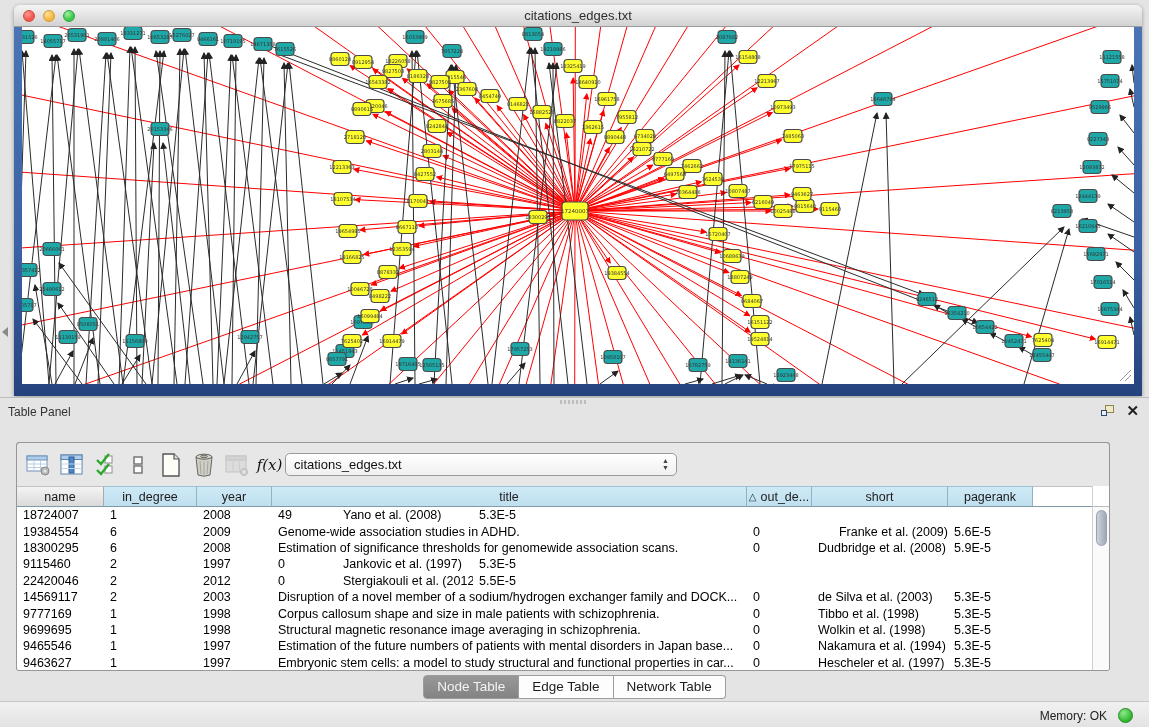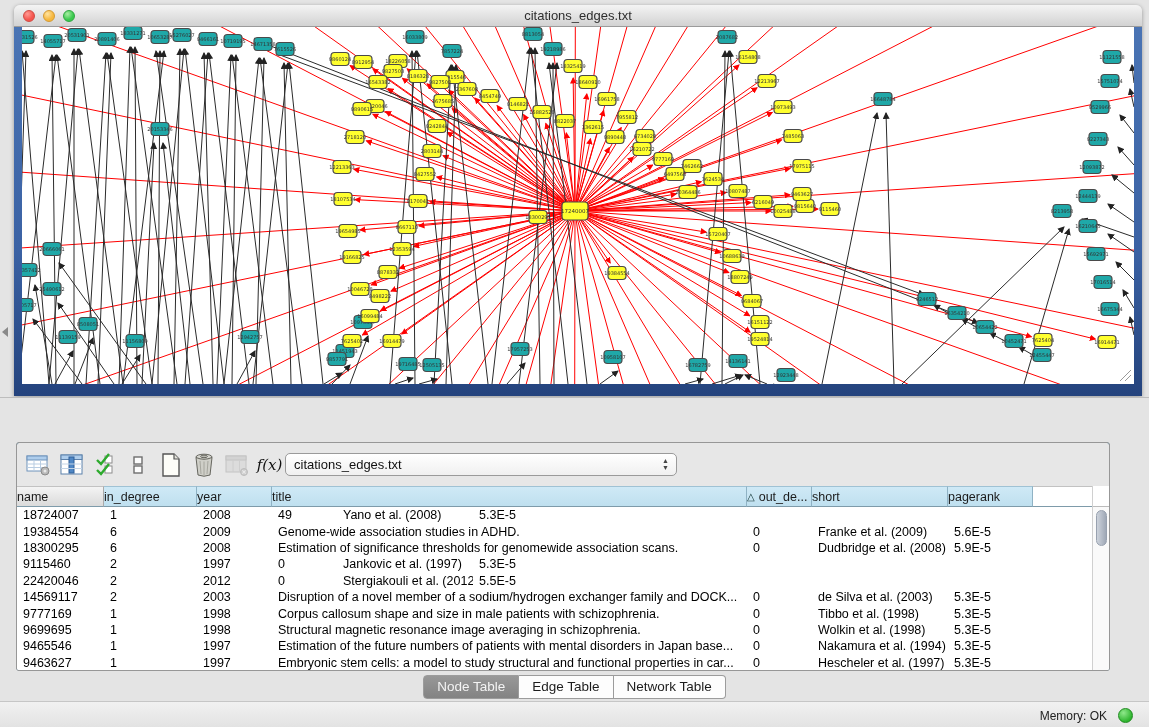--- a/index.html
+++ b/index.html
@@ -48,21 +48,21 @@
   #table-combo { position:absolute; left:268px; top:10px; width:392px; height:23px;
     border:1px solid #9a9a9a; border-radius:5px; background:linear-gradient(#ffffff,#f0f0f0);
     display:flex; align-items:center; padding:0 8px; font-size:13px; color:#111; }
   #combo-steppers { position:absolute; right:7px; top:3px; display:flex; flex-direction:column; line-height:7px; }
   #combo-steppers span { font-size:7px; color:#444; }
 
   
   #data-table { position:absolute; left:0; top:43px; width:1092px; height:186px; background:#fff; font-size:12.5px; }
   #thead { display:flex; height:21px; }
   .th { background:linear-gradient(#cfe9f6,#bfe0ef); border-right:1px solid #8fb2c4; border-bottom:1px solid #7e9baa;
-    border-top:1px solid #9fc2d4; display:flex; align-items:center; justify-content:flex-start;
+    border-top:1px solid #9fc2d4; display:flex; align-items:center; justify-content:center;
     font-size:12.5px; color:#1b1b1b; overflow:hidden; white-space:nowrap; }
   .th.gray { background:linear-gradient(#f4f4f4,#dadada); border-right:1px solid #aaa; border-top:1px solid #c2c2c2;}
   .th.filler { background:#fff; border-right:none; border-top:1px solid #c2c2c2; }
   .sort-tri { font-size:10px; margin-right:4px; color:#133; }
   #tbody .tr { display:flex; height:16.4px; align-items:center; background:#fff; }
   .td { overflow:hidden; white-space:nowrap; padding-left:6px; color:#000; }
   
   #vscroll { position:absolute; right:0; top:43px; width:17px; height:186px;
     background:#fafafa; border-left:1px solid #d0d0d0; }
   #vscroll .corner { height:21px; background:#ffffff; border-bottom:1px solid #bbb; }
@@ -798,20 +798,29 @@
           <line x1="1103" y1="354" x2="1109" y2="348"></line>
         </g>
       </svg>
     </div>
   </div>
 </div>
 
 <div id="side-collapse"></div>
 
 <div id="table-panel">
+  <div id="panel-titlebar">
+    <div id="panel-grip"></div>
+    <span id="panel-title">Table Panel</span>
+    <span id="float-btn">
+        <span class="sq1"></span>
+        <span class="sq2"></span>
+      </span>
+    <span id="close-btn">✕</span>
+  </div>
 
   <div id="panel-box">
     <div id="toolbar">
       <span class="tb-icon">
         <svg width="26" height="24" viewBox="0 0 26 24">
             <rect x="1" y="3" width="20" height="15" fill="#fff" stroke="#6f93bb"></rect>
             <rect x="1" y="3" width="20" height="4" fill="#aecdec" stroke="#6f93bb"></rect>
             <line x1="1" y1="11" x2="21" y2="11" stroke="#b9cde2"></line>
             <line x1="1" y1="14.5" x2="21" y2="14.5" stroke="#b9cde2"></line>
             <line x1="8" y1="7" x2="8" y2="18" stroke="#b9cde2"></line>
@@ -916,21 +925,21 @@
             <div class="td" style="width: 136px;">Yano et al. (2008)</div>
             <div class="td" style="width: 85px;">5.3E-5</div>
             <div class="td" style="width: 76px;"></div>
           </div>
           <div class="tr">
             <div class="td" style="width: 87px;">19384554</div>
             <div class="td" style="width: 93px;">6</div>
             <div class="td" style="width: 75px;">2009</div>
             <div class="td" style="width: 475px;">Genome-wide association studies in ADHD.</div>
             <div class="td" style="width: 65px;">0</div>
-            <div class="td" style="width: 136px;">Franke et al. (2009)</div>
+            <div class="td" style="width: 136px; text-align: right;">Franke et al. (2009)</div>
             <div class="td" style="width: 85px;">5.6E-5</div>
             <div class="td" style="width: 76px;"></div>
           </div>
           <div class="tr">
             <div class="td" style="width: 87px;">18300295</div>
             <div class="td" style="width: 93px;">6</div>
             <div class="td" style="width: 75px;">2008</div>
             <div class="td" style="width: 475px;">Estimation of significance thresholds for genomewide association scans.</div>
             <div class="td" style="width: 65px;">0</div>
             <div class="td" style="width: 136px;">Dudbridge et al. (2008)</div>

